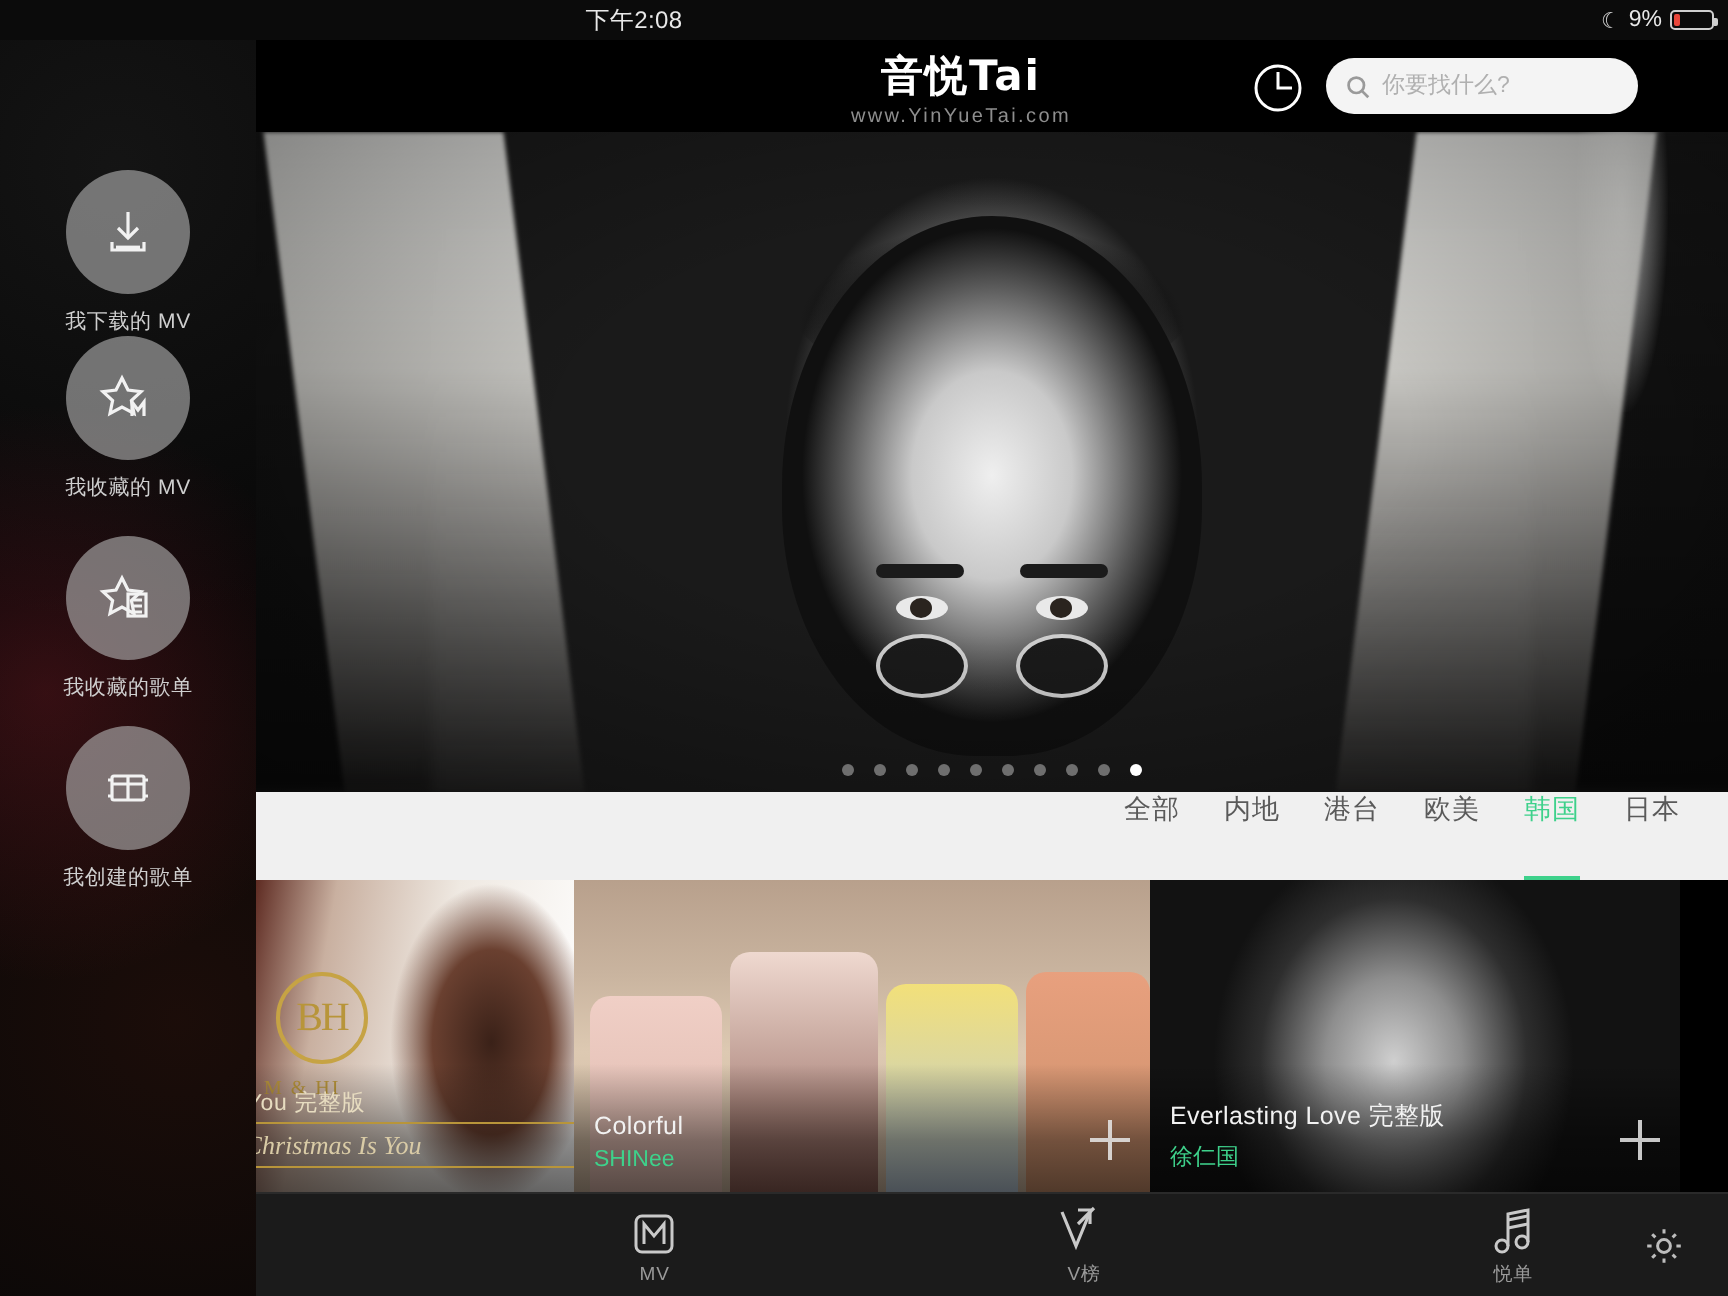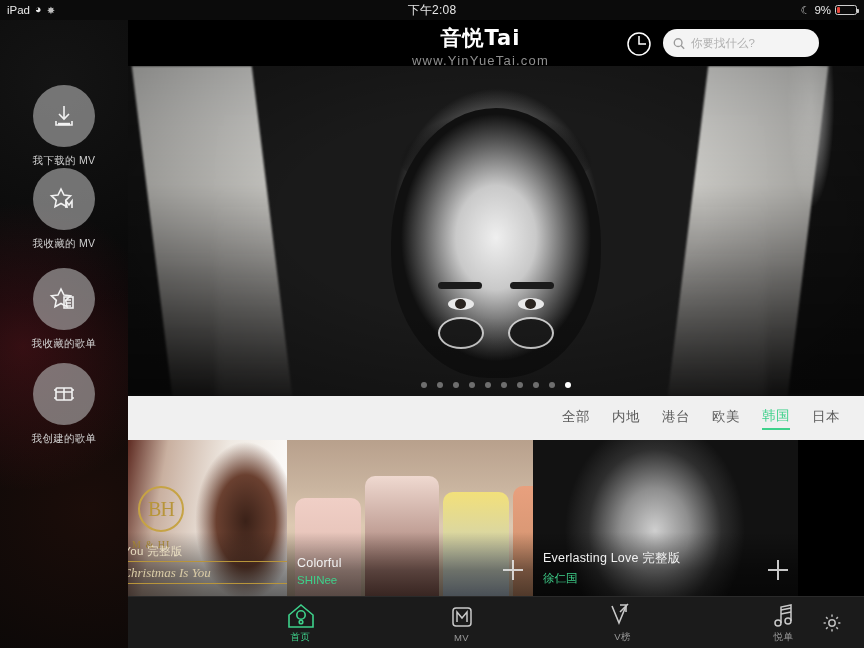--- a/index.html
+++ b/index.html
@@ -44,21 +44,21 @@
   .side-circle svg{ display:block; }
   .side-label{ margin-top:7px; font-size:10.5px; color:#cfcfcf; letter-spacing:.3px; }
 
   
   #main{ position:absolute; left:128px; top:0; width:736px; height:628px; background:#000; }
 
   
   #app-header{ position:absolute; left:0; top:0; width:705px; height:46px; background:#000; }
   #logo{ position:absolute; left:50%; transform:translateX(-50%); top:4px; text-align:center; }
   #logo .logo-main{ color:#fff; font-size:21px; font-weight:bold; letter-spacing:1px; font-family:"DejaVu Sans",sans-serif;}
-  #logo .logo-sub{ color:#8e8e8e; font-size:13px; letter-spacing:1.2px; margin-top:1px;}
+  #logo .logo-sub{ color:#8e8e8e; font-size:10px; letter-spacing:1.2px; margin-top:1px;}
   #history-button{ position:absolute; right:180px; top:10px; width:28px; height:28px; cursor:pointer;}
   #search-box{
     position:absolute; right:14px; top:9px; width:156px; height:28px;
     background:#f4f4f4; border-radius:14px; display:flex; align-items:center; padding:0 10px; gap:6px;
   }
   #search-box input{
     border:0; outline:0; background:transparent; font-size:11.5px; color:#444; width:118px;
     font-family:"Liberation Sans",sans-serif;
   }
   #search-box input::placeholder{ color:#b0b0b0; }
@@ -89,29 +89,29 @@
   .hero-eye{ position:absolute; top:232px; width:26px; height:12px; border-radius:50%; background:#e9e9e9; }
   .hero-eye.l{ left:calc(50% - 48px);} .hero-eye.r{ left:calc(50% + 22px);}
   .hero-eye:after{ content:""; position:absolute; left:7px; top:1px; width:11px; height:10px; border-radius:50%; background:#2a241f;}
   .hero-vignette{ position:absolute; inset:0; background:radial-gradient(ellipse at 50% 45%, rgba(0,0,0,0) 40%, rgba(0,0,0,.45) 100%); }
   #carousel-dots{ position:absolute; bottom:8px; left:0; width:736px; display:flex; justify-content:center; gap:10px; z-index:5;}
   #carousel-dots .dot{ width:6px; height:6px; border-radius:50%; background:rgba(220,220,220,.45); }
   #carousel-dots .dot.active{ background:#ffffff; }
 
   
   #filter-bar{ position:absolute; left:0; top:376px; width:736px; height:44px; background:#f0f0f0;
-     display:flex; align-items:center; justify-content:flex-end; padding-right:24px; gap:22px;}
+     display:flex; justify-content:flex-end; padding-right:24px; gap:22px;}
   .filter-tab{ font-size:13.5px; color:#5a5a5a; padding-bottom:3px; cursor:pointer; letter-spacing:.5px;}
   .filter-tab.active{ color:#3ed18b; border-bottom:2px solid #3ed18b; }
 
   
   #card-row{ position:absolute; left:0; top:420px; width:736px; height:156px; display:flex; }
   .card{ position:relative; height:156px; overflow:hidden; }
   .card.c0{ width:159px; }
-  .card.c1{ width:246px; }
+  .card.c1{ width:288px; }
   .card.c2{ width:265px; }
   .card-art{ position:absolute; inset:0;text-align:center; }
   .art0{ background:
       radial-gradient(ellipse 70px 110px at 74% 52%, #3a2118 0%, #6a4030 42%, rgba(0,0,0,0) 72%),
       linear-gradient(100deg,#5e2b22 0%, #c9b0a0 22%, #efe9e2 55%, #ffffff 100%);}
   .art0 .bh{ position:absolute; left:10px; top:46px; width:46px; height:46px; border-radius:50%;
       border:2px solid #c6a344; color:#b8953a; font-family:"Liberation Serif",serif; font-size:20px;
       display:flex; align-items:center; justify-content:center; letter-spacing:-1px;}
   .art0 .bhsub{ position:absolute; left:4px; top:99px; color:#b8953a; font-family:"Liberation Serif",serif; font-size:10px; letter-spacing:1px;}
   .art1{ background:
@@ -140,25 +140,20 @@
   .nav-item svg{ display:block; margin:0 auto; }
   .nav-label{ font-size:9.5px; color:#9a9a9a; margin-top:1px; letter-spacing:.4px;}
   .nav-item.active .nav-label{ color:#3ed18b; }
   #settings-button{ position:absolute; right:22px; top:16px; width:20px; height:20px; cursor:pointer; }
   #nav-spacer{ width:92px; }
 </style>
 </head>
 <body>
 
 <div id="status-bar">
-  <div class="sb-left">
-    <span>iPad</span>
-    <span class="wifi-glyph">◕</span>
-    <span class="loc-glyph">✸</span>
-  </div>
   <div class="sb-mid">下午2:08</div>
   <div class="sb-right">
     <span class="moon-glyph">☾</span>
     <span>9%</span>
     <span class="batt">
         <i></i>
       </span>
   </div>
 </div>
 
@@ -313,28 +308,20 @@
           <div class="card-title">Everlasting Love 完整版</div>
           <div class="card-artist">徐仁国</div>
         </div>
         <div class="card-add"></div>
       </div>
     </div>
 
     <div id="bottom-nav">
       <div id="nav-spacer"></div>
 
-      <div class="nav-item active">
-        <svg width="30" height="28" viewBox="0 0 30 28" fill="none" stroke="#3ed18b" stroke-width="1.6">
-          <path d="M15 3 L27 13 v12 H3 V13 Z"></path>
-          <circle cx="15" cy="13" r="4.2"></circle>
-            <circle cx="15" cy="20" r="1.8"></circle>
-        </svg>
-        <div class="nav-label">首页</div>
-      </div>
 
       <div class="nav-item">
         <svg width="30" height="28" viewBox="0 0 30 28" fill="none" stroke="#c9c9c9" stroke-width="1.5">
           <rect x="6" y="5" width="18" height="18" rx="3"></rect>
           <path d="M10 19 V9 l5 6 5-6 v10"></path>
         </svg>
         <div class="nav-label">MV</div>
       </div>
 
       <div class="nav-item">

